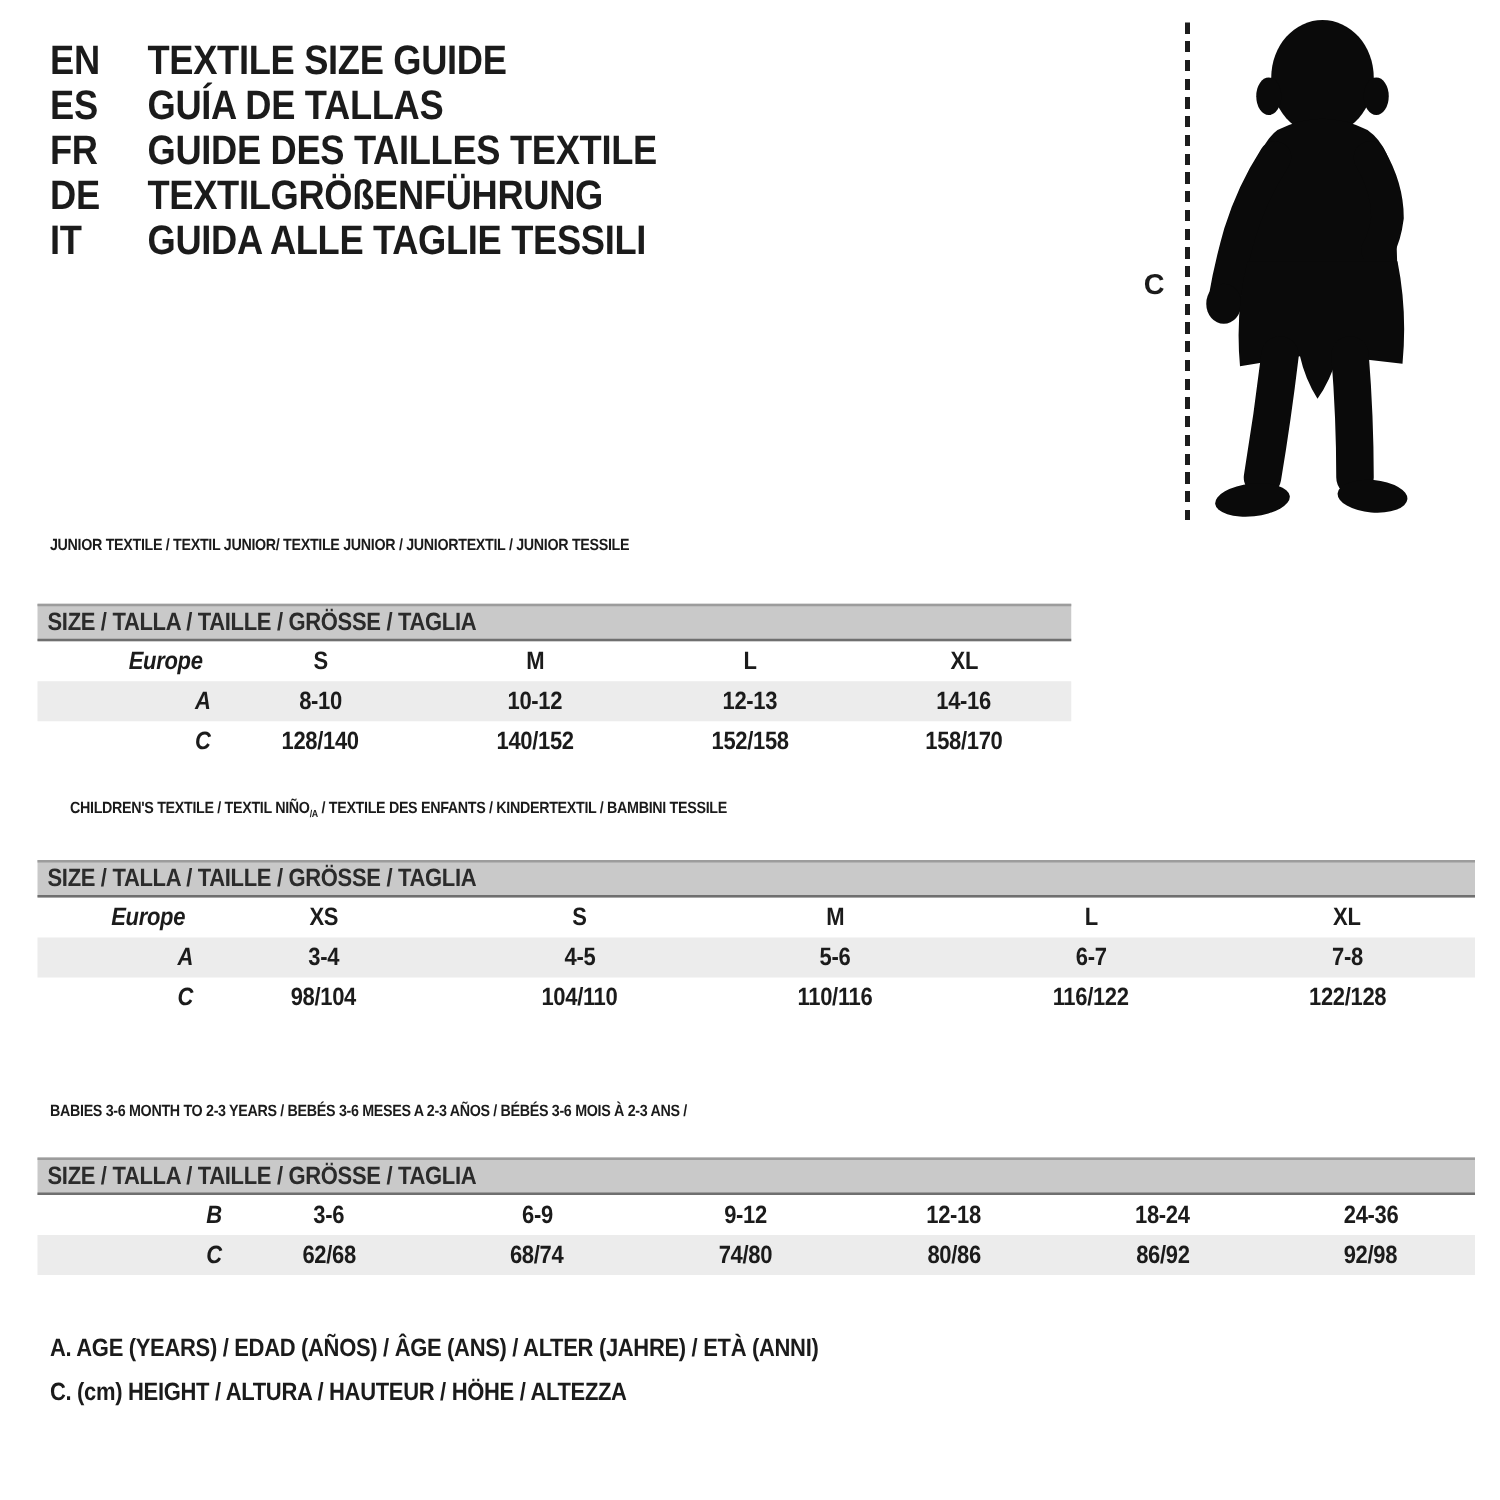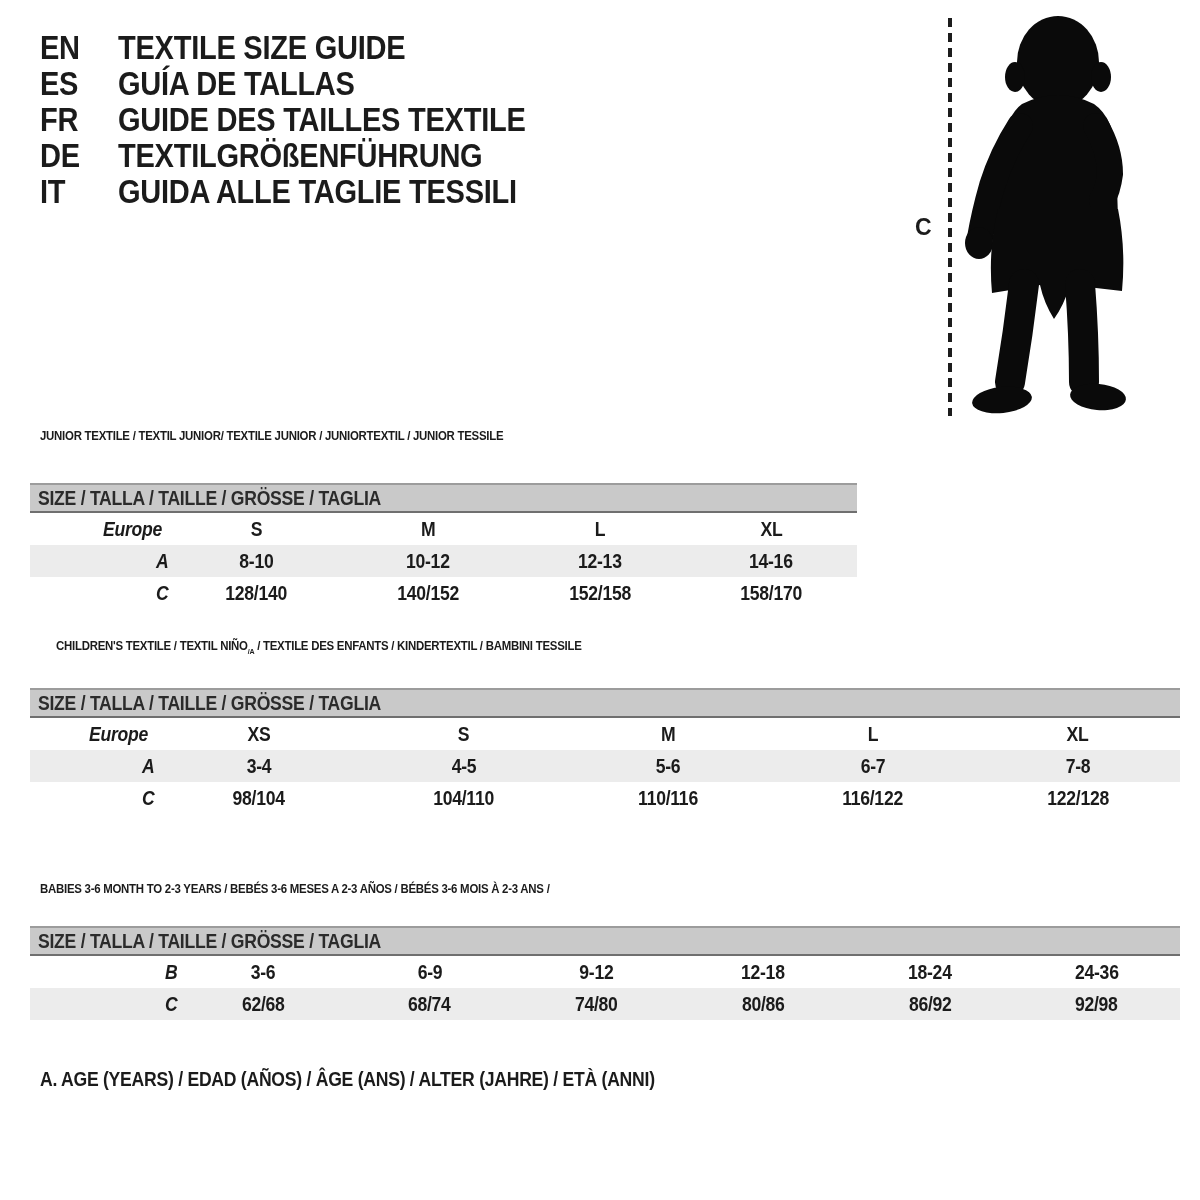--- a/index.html
+++ b/index.html
@@ -177,15 +177,18 @@
         <div class="tcell"><span class="sq c">80/86</span></div>
         <div class="tcell"><span class="sq c">86/92</span></div>
         <div class="tcell"><span class="sq c">92/98</span></div>
       </div>
     </div>
 
   <div class="legend">
     <div class="legend-line">
         <span class="sq">A. AGE (YEARS) / EDAD (AÑOS) / ÂGE (ANS) / ALTER (JAHRE) / ETÀ (ANNI)</span>
       </div>
+    <div class="legend-line">
+        <span class="sq">C. (cm) HEIGHT / ALTURA / HAUTEUR / HÖHE / ALTEZZA</span>
+      </div>
   </div>
 
 </div>
 
 </body></html>

